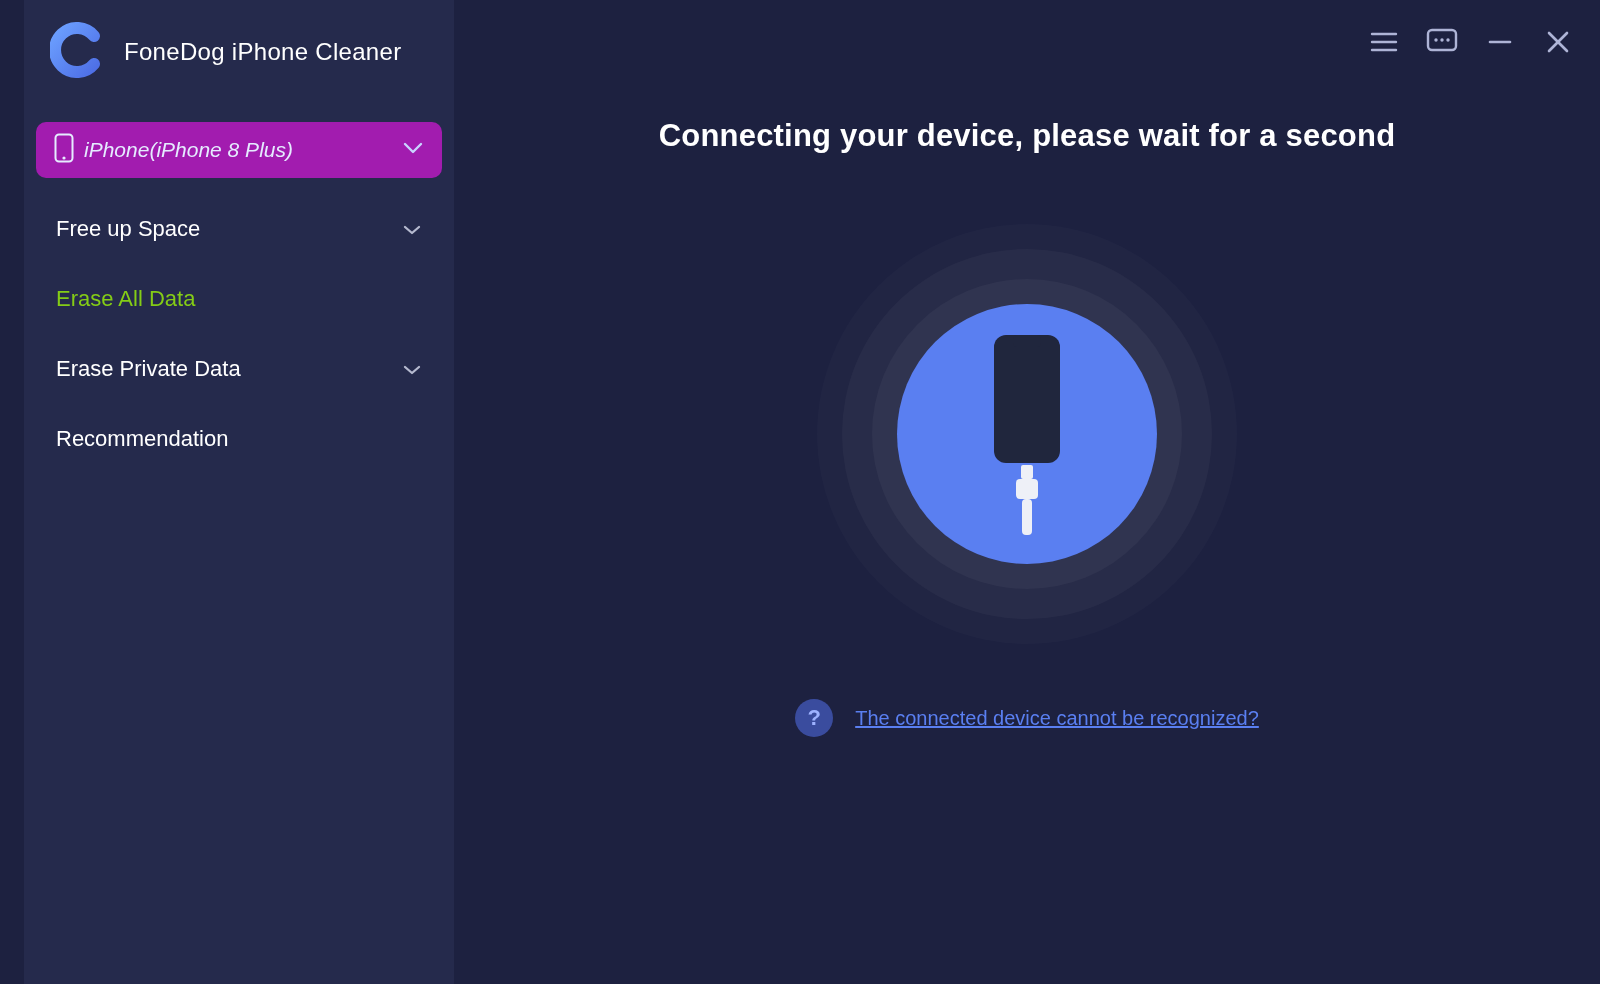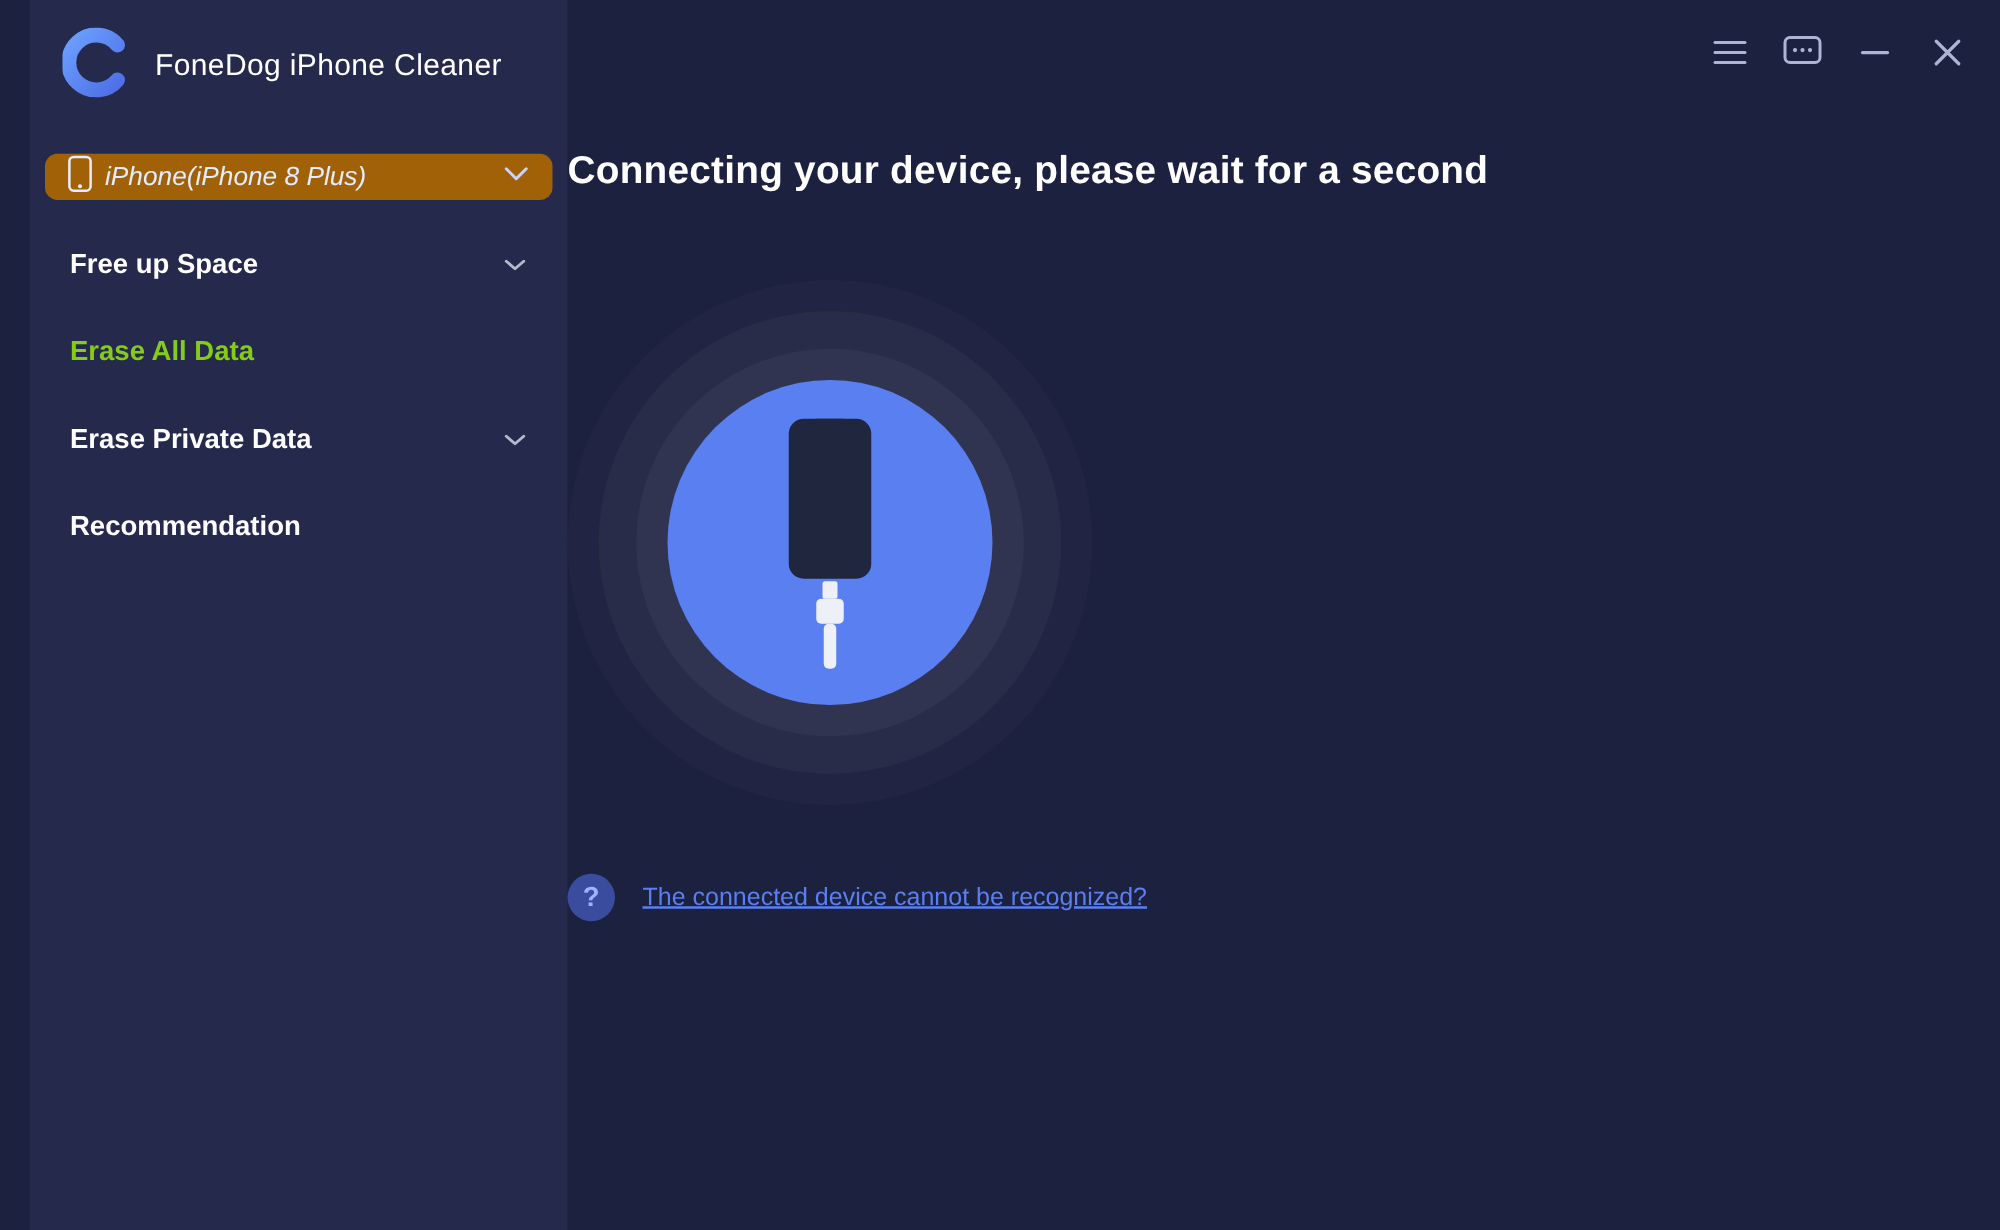--- a/index.html
+++ b/index.html
@@ -10,33 +10,33 @@
     .titlebar-controls { position:absolute; top:24px; right:24px; display:flex; gap:22px; align-items:center; }
     .titlebar-controls svg { display:block; }
     .ctl { width:36px; height:36px; display:flex; align-items:center; justify-content:center; cursor:pointer; }
 
     
     .sidebar { width:430px; height:100%; background:#252a4c; padding:18px 0 0 0; flex-shrink:0; }
     .brand   { display:flex; align-items:center; gap:18px; padding:4px 26px 24px 26px; }
     .brand-name { color:#fff; font-size:24px; font-weight:500; letter-spacing:.3px; }
     .logo-c { color:#5a7ff1; }
 
-    .device-pill { margin:16px 12px 10px 12px; height:37px; border-radius:10px; background:#a16207;
+    .device-pill { margin:16px 12px 10px 12px; height:56px; border-radius:10px; background:#a21caf;
        display:flex; align-items:center; padding:0 18px; position:relative; cursor:pointer; }
     .device-pill .label { color:#e5ecff; font-size:21px; font-style:italic; }
     .pill-chevron { margin-left:auto; }
 
     .nav { padding:6px 4px 0 4px; }
-    .nav-item { display:flex; align-items:flex-end; padding:22px 28px; font-size:22px; font-weight:700;
+    .nav-item { display:flex; align-items:flex-end; padding:22px 28px; font-size:22px; font-weight:400;
        color:#fff; cursor:pointer; }
     .nav-item.active { color:#84cc16; }
     .nav-item .chev { margin-left:auto; opacity:.85; }
 
     
-    .main { flex:1; position:relative; display:flex; flex-direction:column; }
+    .main { flex:1; position:relative; display:flex; flex-direction:column; align-items:center; }
     .headline { margin-top:118px; font-size:31px; font-weight:700; letter-spacing:.2px; }
 
     .rings { margin-top:70px; width:420px; height:420px; position:relative; display:flex; align-items:center; justify-content:center; }
     .ring { position:absolute; border-radius:50%; }
     .r1 { width:420px; height:420px; background:rgba(255,255,255,0.02); }
     .r2 { width:370px; height:370px; background:rgba(255,255,255,0.035); }
     .r3 { width:310px; height:310px; background:rgba(255,255,255,0.04); }
     .disk{ width:260px; height:260px; background:#5a7ff1; border-radius:50%; position:relative;
        display:flex; align-items:center; justify-content:center; flex-direction:column; }
 

